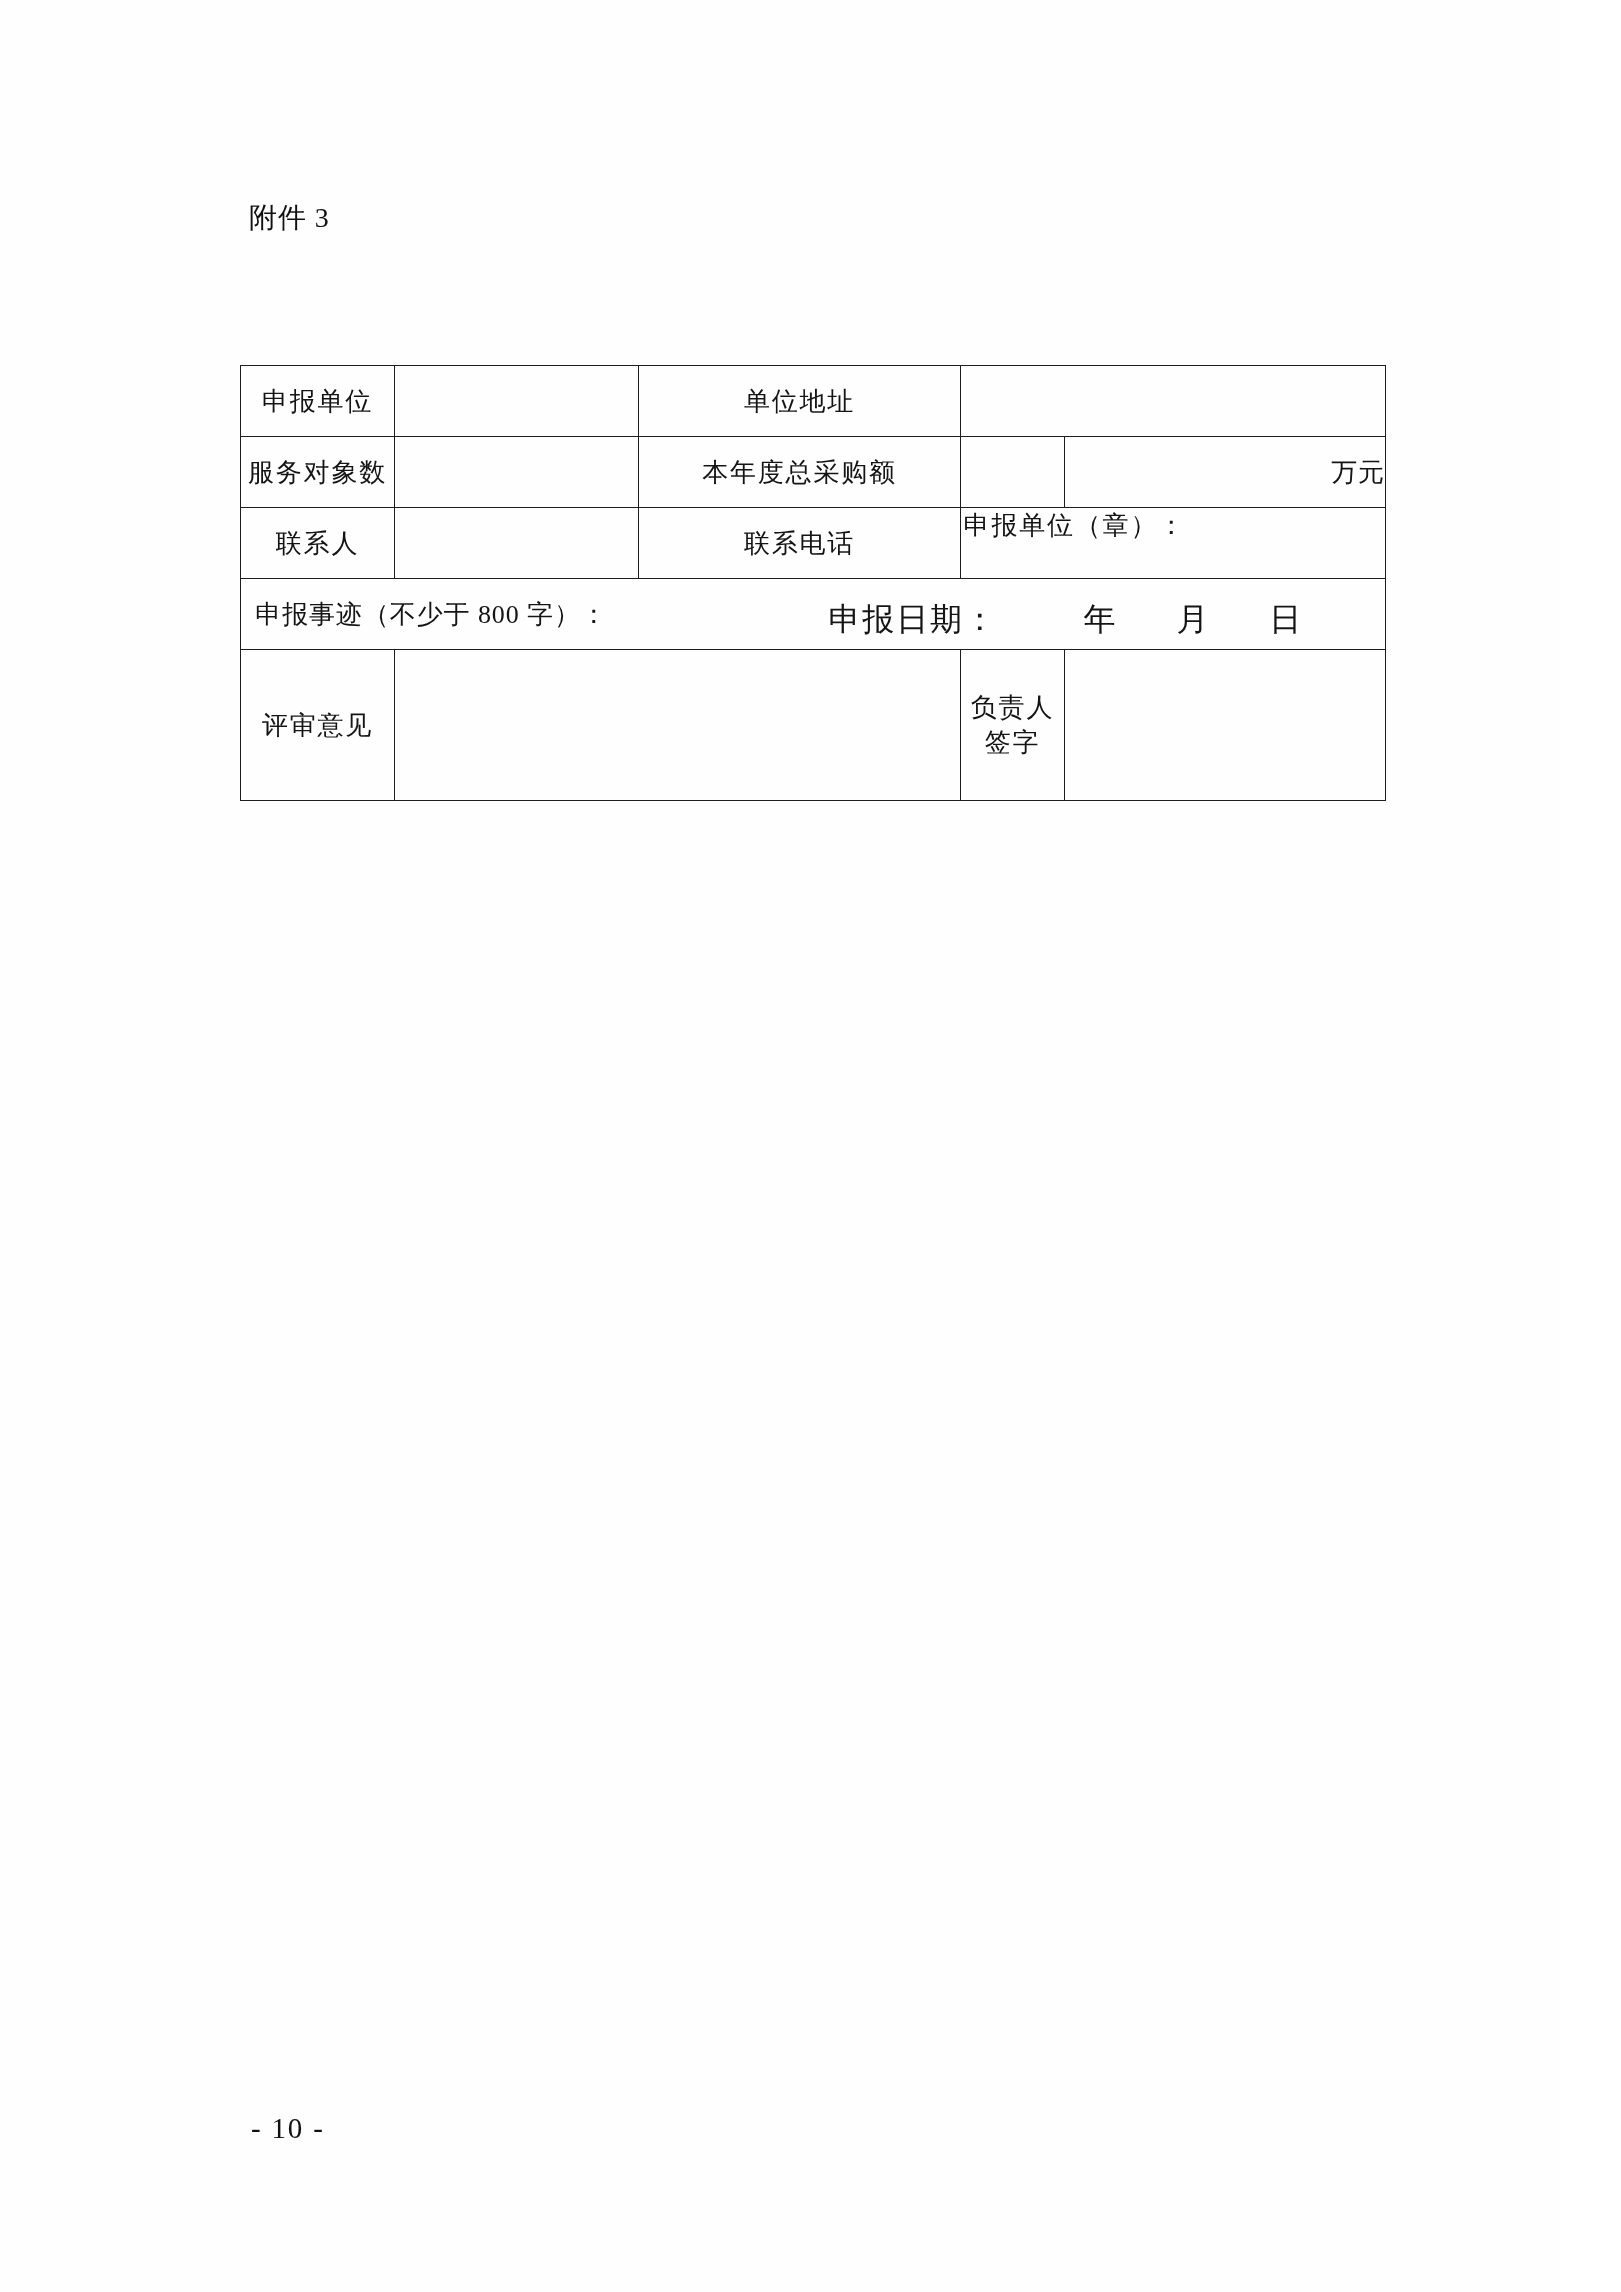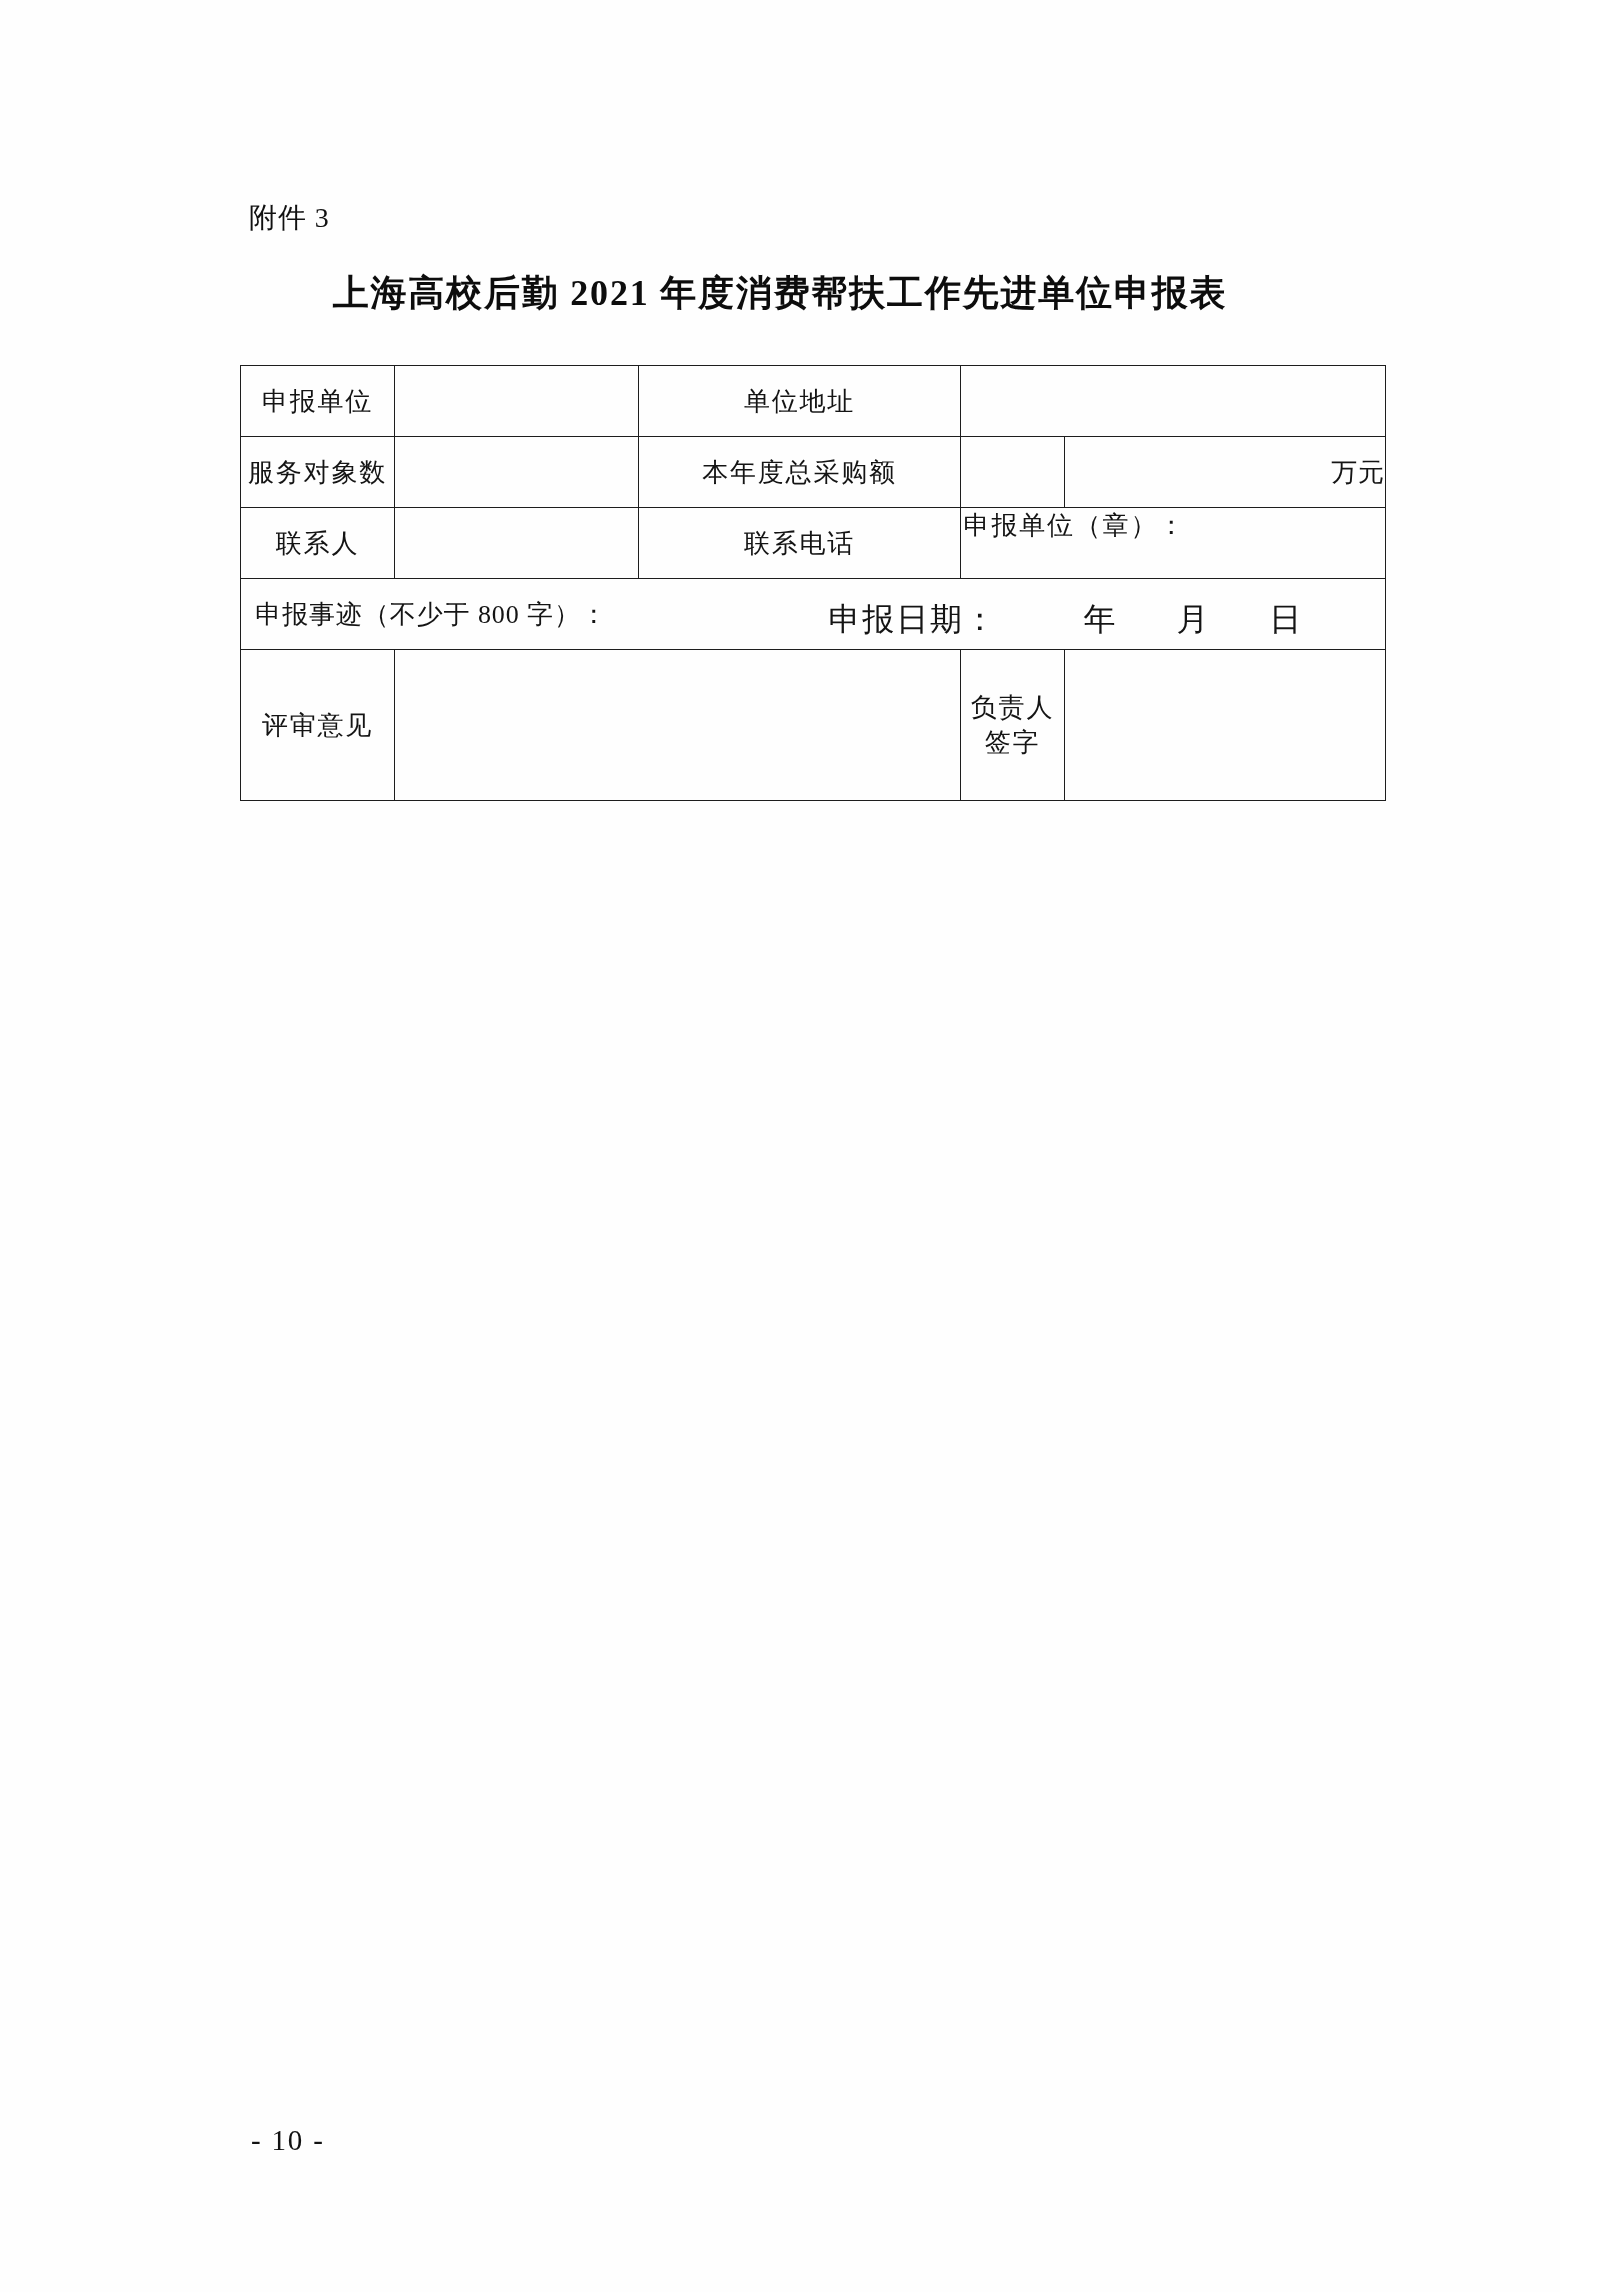--- a/index.html
+++ b/index.html
@@ -114,31 +114,29 @@
 
   .review-row td { height: 150px; }
 
   .page-number {
     position: absolute;
     left: 251px;
     top: 2112px;
     font-size: 29px;
     letter-spacing: 1.8px;
     color: #111;
-    margin-top: 12px;
   }
 </style>
 </head>
 <body>
 
 <div class="page">
 
   <div class="attachment-label">附件 3</div>
 
-  <div class="doc-title">上海高校后勤 2021 年度消费帮扶工作先进单位申报表</div>
 
   <table class="form-table">
     <colgroup>
       <col style="width:154px">
       <col style="width:244px">
       <col style="width:322px">
       <col style="width:104px">
       <col style="width:321px">
     </colgroup>
     <tbody>

